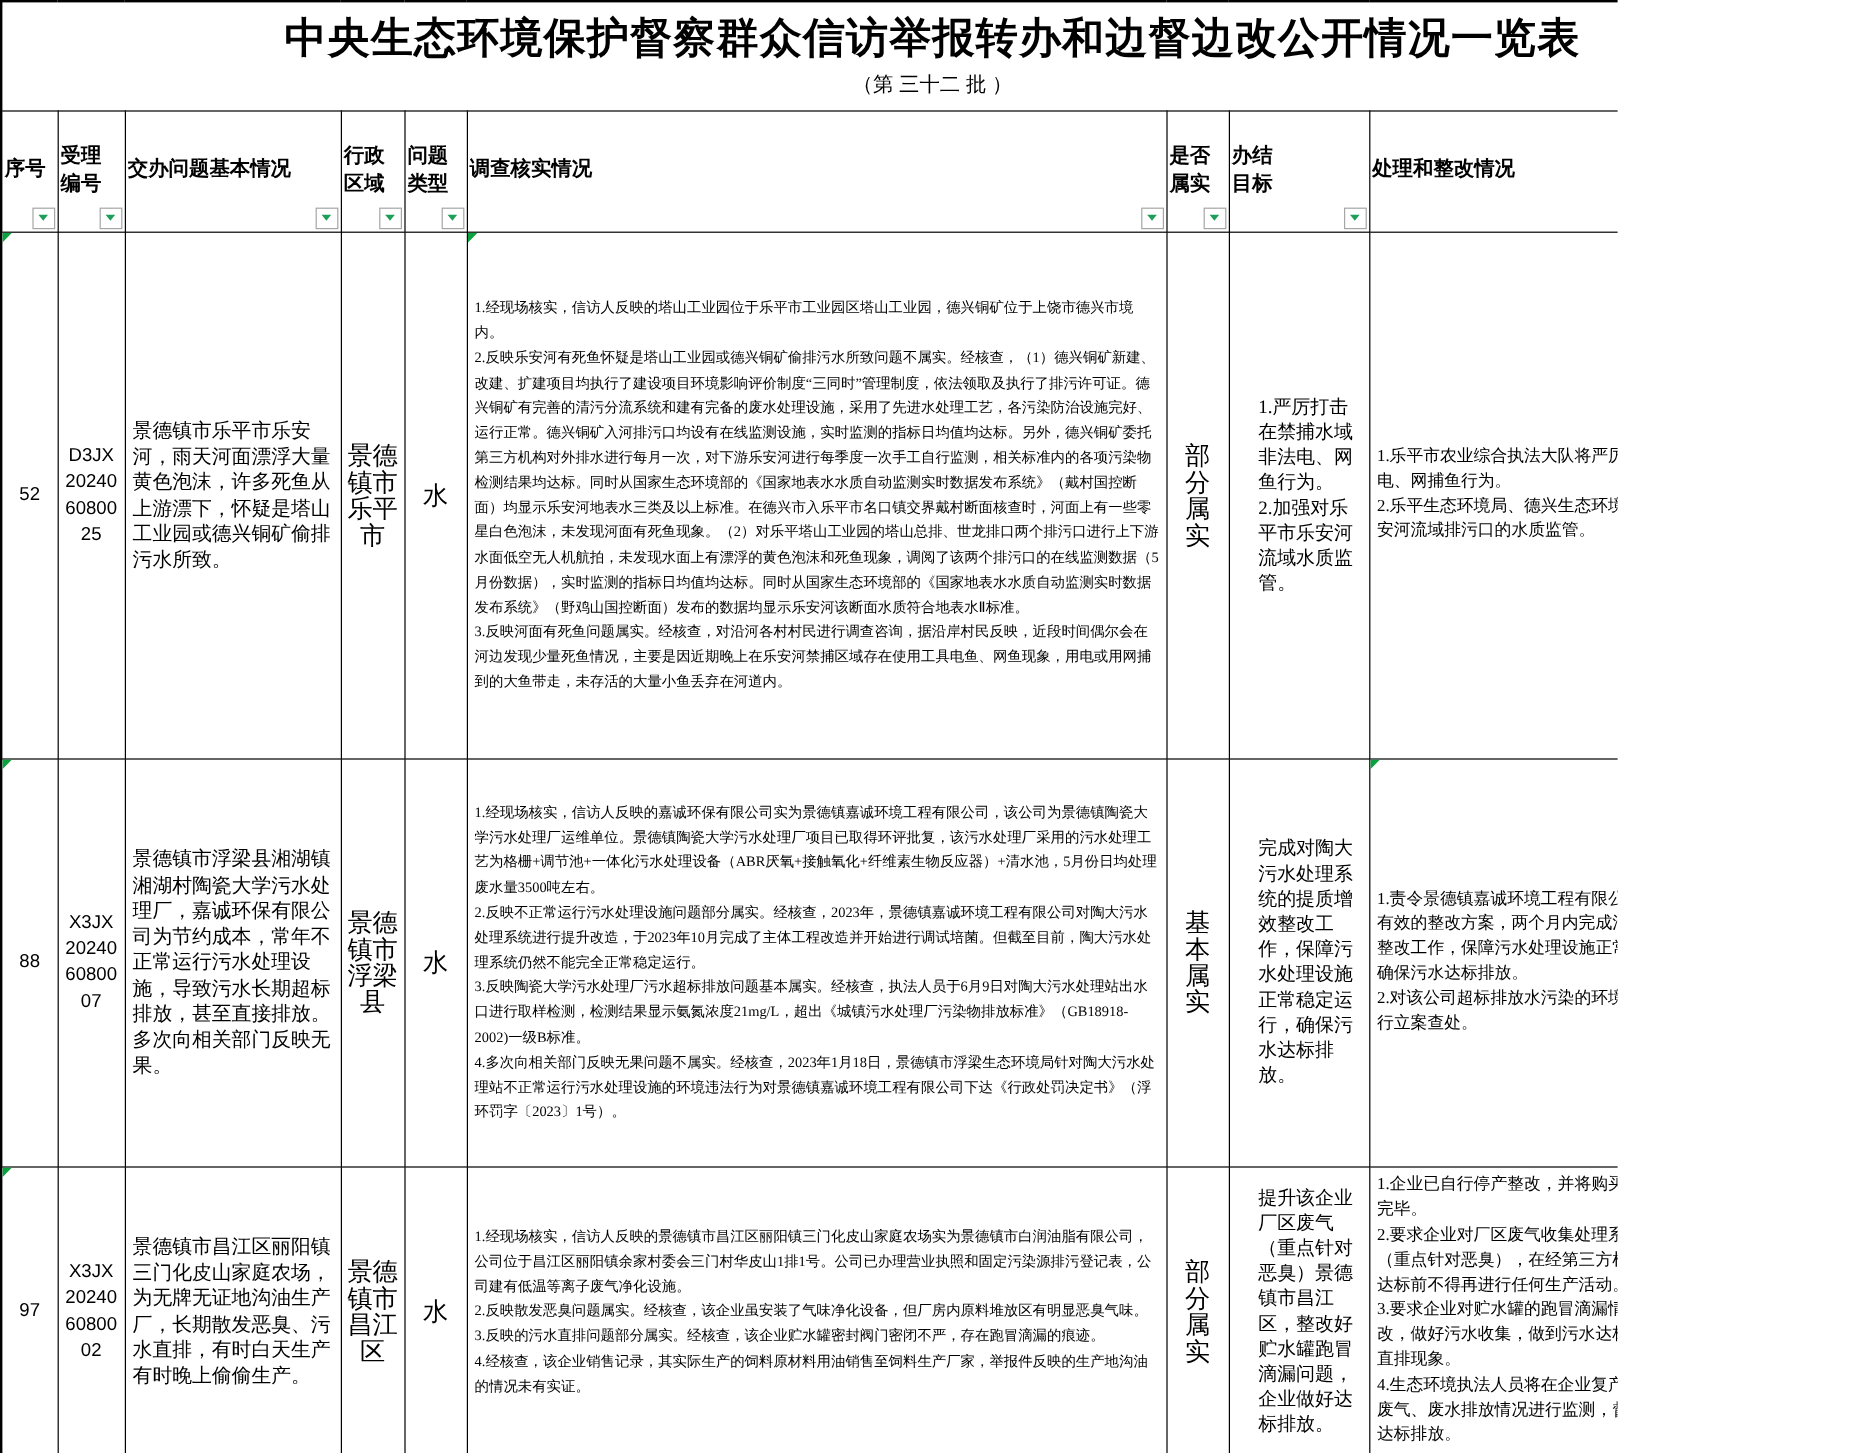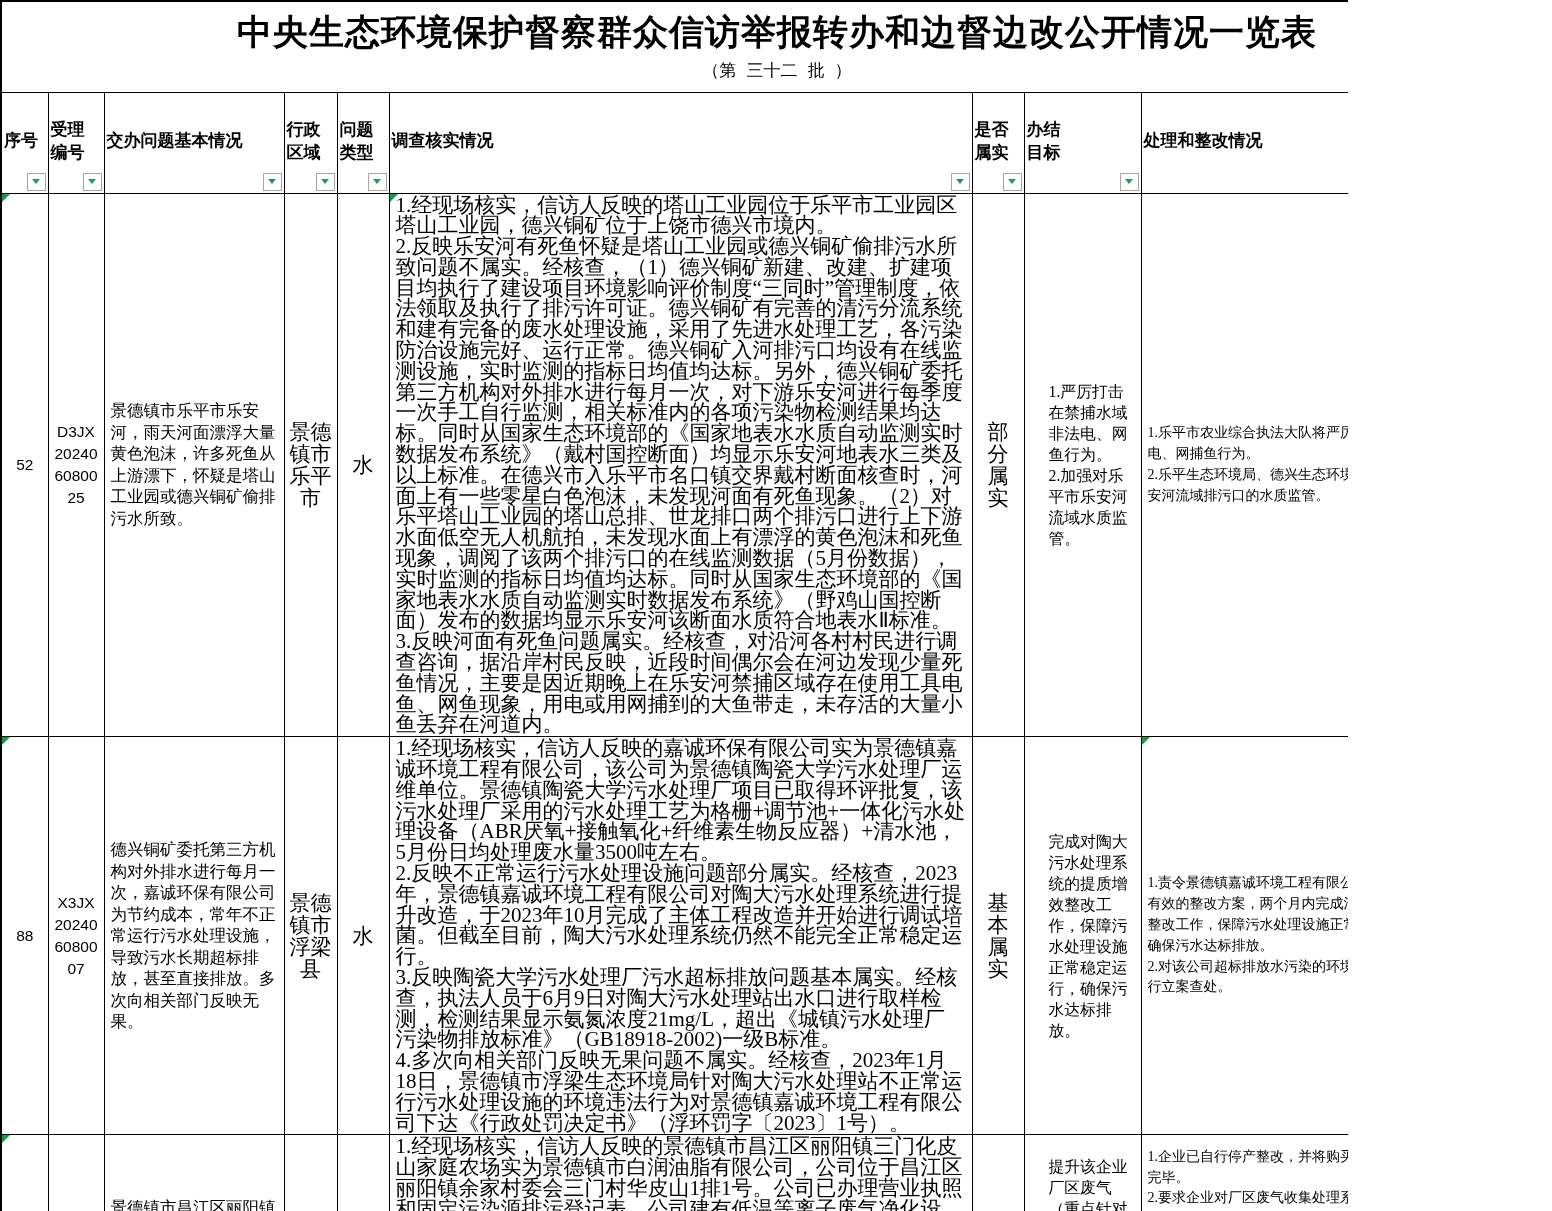--- a/index.html
+++ b/index.html
@@ -7,37 +7,37 @@
   table.grid{border-collapse:collapse;table-layout:fixed;width:1552px;
     font-family:"Liberation Serif",serif;color:#000;}
   table.grid td, table.grid th{border:1.5px solid #000;box-sizing:border-box;
     overflow:hidden;position:relative;vertical-align:middle;}
   table.grid{border:2px solid #000;}
 
   
   .title-cell{text-align:center;vertical-align:middle;}
   .main-title{font-family:"Liberation Sans",sans-serif;font-weight:bold;
     font-size:35px;letter-spacing:1px;line-height:42px;}
-  .sub-title{font-family:Liberation Mono, monospace;font-size:17px;margin-top:6px;}
+  .sub-title{font-family:Liberation Sans, sans-serif;font-size:17px;margin-top:6px;}
 
   
   th.hdr{font-size:17px;font-weight:bold;text-align:left;white-space:pre-line;
     line-height:23px;padding:2px 2px 6px 2px;}
   .filter-btn{position:absolute;right:2px;bottom:2px;width:17px;height:16px;
     background:#fff;border:1px solid #a6a6a6;display:flex;align-items:center;justify-content:center;}
   .filter-btn::after{content:"";width:0;height:0;border-left:4.5px solid transparent;
     border-right:4.5px solid transparent;border-top:5.5px solid #1f9e5a;}
 
   
   td.c{text-align:center;white-space:pre-line;font-size:21px;line-height:22px;padding:1px 5px;}
   td.sans{font-family:"Liberation Sans",sans-serif;font-size:15.5px;line-height:22px;margin-left:24px;}
   td.t{text-align:left;white-space:pre-line;padding:1px 6px;
     overflow-wrap:break-word;word-break:normal;}
   td.col-problem{font-size:16.5px;line-height:21.5px;}
-  td.col-invest{font-size:21px;line-height:20.8px;}
+  td.col-invest{font-size:12px;line-height:20.8px;}
   td.col-target{font-size:15.8px;line-height:21px;padding-left:24px;}
   td.col-handle{font-size:14px;line-height:20.8px;}
 
   
   .flag{position:absolute;left:0;top:0;width:0;height:0;
     border-top:8px solid #0aa23e;border-right:8px solid transparent;}
 </style>
 </head>
 <body>
 
@@ -108,21 +108,21 @@
     <td class="c"><span>已办结</span></td>
     <td class="c"><span>无</span></td>
   </tr>
 
   <tr style="height:340px">
     <td class="c sans"><span class="flag"></span><span>88</span></td>
     <td class="c sans"><span>X3JX
 20240
 60800
 07</span></td>
-    <td class="t col-problem"><span>德兴铜矿委托第三方机构对外排水进行每月一次，嘉诚环保有限公司为节约成本，常年不正常运行污水处理设施，导致污水长期超标排放，甚至直接排放。多次向相关部门反映无果。</span></td>
+    <td class="t col-problem"><span>景德镇市浮梁县湘湖镇湘湖村陶瓷大学污水处理厂，嘉诚环保有限公司为节约成本，常年不正常运行污水处理设施，导致污水长期超标排放，甚至直接排放。多次向相关部门反映无果。</span></td>
     <td class="c"><span>景德镇市浮梁县</span></td>
     <td class="c"><span>水</span></td>
     <td class="t col-invest"><span>1.经现场核实，信访人反映的嘉诚环保有限公司实为景德镇嘉诚环境工程有限公司，该公司为景德镇陶瓷大学污水处理厂运维单位。景德镇陶瓷大学污水处理厂项目已取得环评批复，该污水处理厂采用的污水处理工艺为格栅+调节池+一体化污水处理设备（ABR厌氧+接触氧化+纤维素生物反应器）+清水池，5月份日均处理废水量3500吨左右。
 2.反映不正常运行污水处理设施问题部分属实。经核查，2023年，景德镇嘉诚环境工程有限公司对陶大污水处理系统进行提升改造，于2023年10月完成了主体工程改造并开始进行调试培菌。但截至目前，陶大污水处理系统仍然不能完全正常稳定运行。
 3.反映陶瓷大学污水处理厂污水超标排放问题基本属实。经核查，执法人员于6月9日对陶大污水处理站出水口进行取样检测，检测结果显示氨氮浓度21mg/L，超出《城镇污水处理厂污染物排放标准》（GB18918-2002)一级B标准。
 4.多次向相关部门反映无果问题不属实。经核查，2023年1月18日，景德镇市浮梁生态环境局针对陶大污水处理站不正常运行污水处理设施的环境违法行为对景德镇嘉诚环境工程有限公司下达《行政处罚决定书》（浮环罚字〔2023〕1号）。</span></td>
     <td class="c"><span>基本属实</span></td>
     <td class="t col-target"><span>完成对陶大污水处理系统的提质增效整改工作，保障污水处理设施正常稳定运行，确保污水达标排放。</span></td>
     <td class="t col-handle"><span class="flag"></span><span>1.责令景德镇嘉诚环境工程有限公司制定行之有效的整改方案，两个月内完成污水处理系统整改工作，保障污水处理设施正常稳定运行，确保污水达标排放。
 2.对该公司超标排放水污染的环境违法行为进行立案查处。</span></td>

